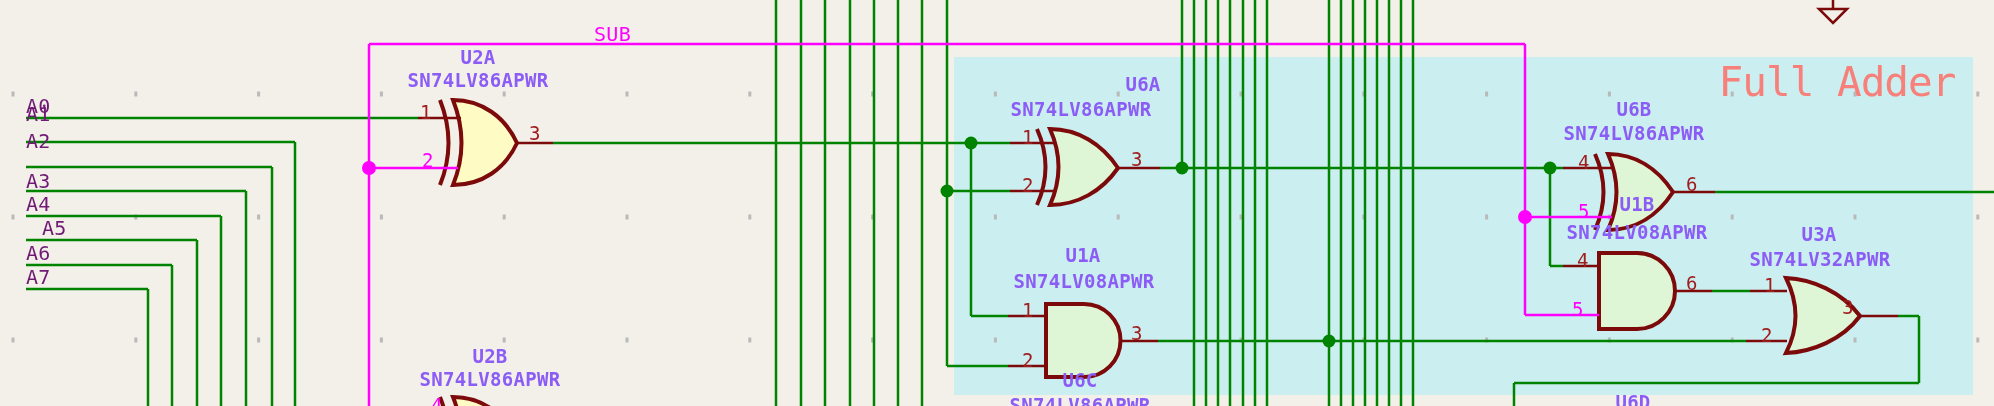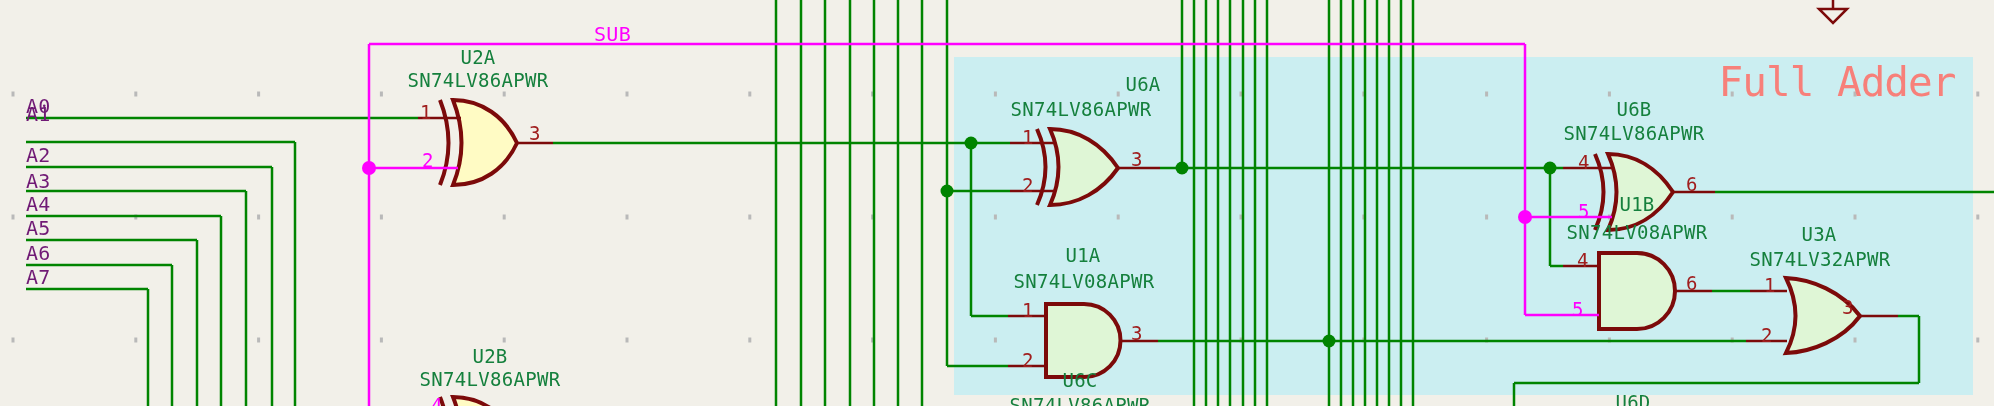--- a/index.html
+++ b/index.html
@@ -13,21 +13,21 @@
   #wires-svg{position:absolute;left:0;top:0;}
   .lbl{
     position:absolute;
     line-height:1;
     white-space:nowrap;
     font-family:"DejaVu Sans Mono", monospace;
     letter-spacing:0.3px;
   }
   .netlbl{font-size:20px;color:#701a75;}
   .sublbl{font-size:20px;color:#FF00FF;}
-  .teal{font-size:19px;color:#15803d;transform:translateX(-50%);}
+  .teal{font-size:19px;color:#8b5cf6;transform:translateX(-50%);font-weight:bold;}
   .pin{font-size:19px;color:#A01E1E;}
   .pin.mag{color:#FF00FF;}
   .title{
     font-size:41px;font-weight:normal;color:#F7807A;
     transform:translateX(-50%);letter-spacing:-1px;
   }
 </style>
 </head>
 <body>
 
@@ -168,24 +168,24 @@
     </g>
 
     <g stroke="#7C0A0A" stroke-width="2.5" fill="none">
       <path d="M1833,0 V9"></path>
       <path d="M1819,9 H1847 L1833,23 Z"></path>
     </g>
   </svg>
 
   <div class="lbl netlbl" style="left:26px;top:96px">A0</div>
   <div class="lbl netlbl" style="left:26px;top:104px">A1</div>
-  <div class="lbl netlbl" style="left:26px;top:145px">A2</div>
+  <div class="lbl netlbl" style="left:26px;top:131px">A2</div>
   <div class="lbl netlbl" style="left:26px;top:171px">A3</div>
   <div class="lbl netlbl" style="left:26px;top:194px">A4</div>
-  <div class="lbl netlbl" style="left:26px;top:218px">A5</div>
+  <div class="lbl netlbl" style="left:42px;top:218px">A5</div>
   <div class="lbl netlbl" style="left:26px;top:243px">A6</div>
   <div class="lbl netlbl" style="left:26px;top:267px">A7</div>
 
   <div class="lbl sublbl" style="left:594px;top:24px">SUB</div>
 
   <div class="lbl teal" style="left:478px;top:48px">U2A</div>
   <div class="lbl teal" style="left:478px;top:71px">SN74LV86APWR</div>
 
   <div class="lbl teal" style="left:1143px;top:75px">U6A</div>
   <div class="lbl teal" style="left:1081px;top:100px">SN74LV86APWR</div>

